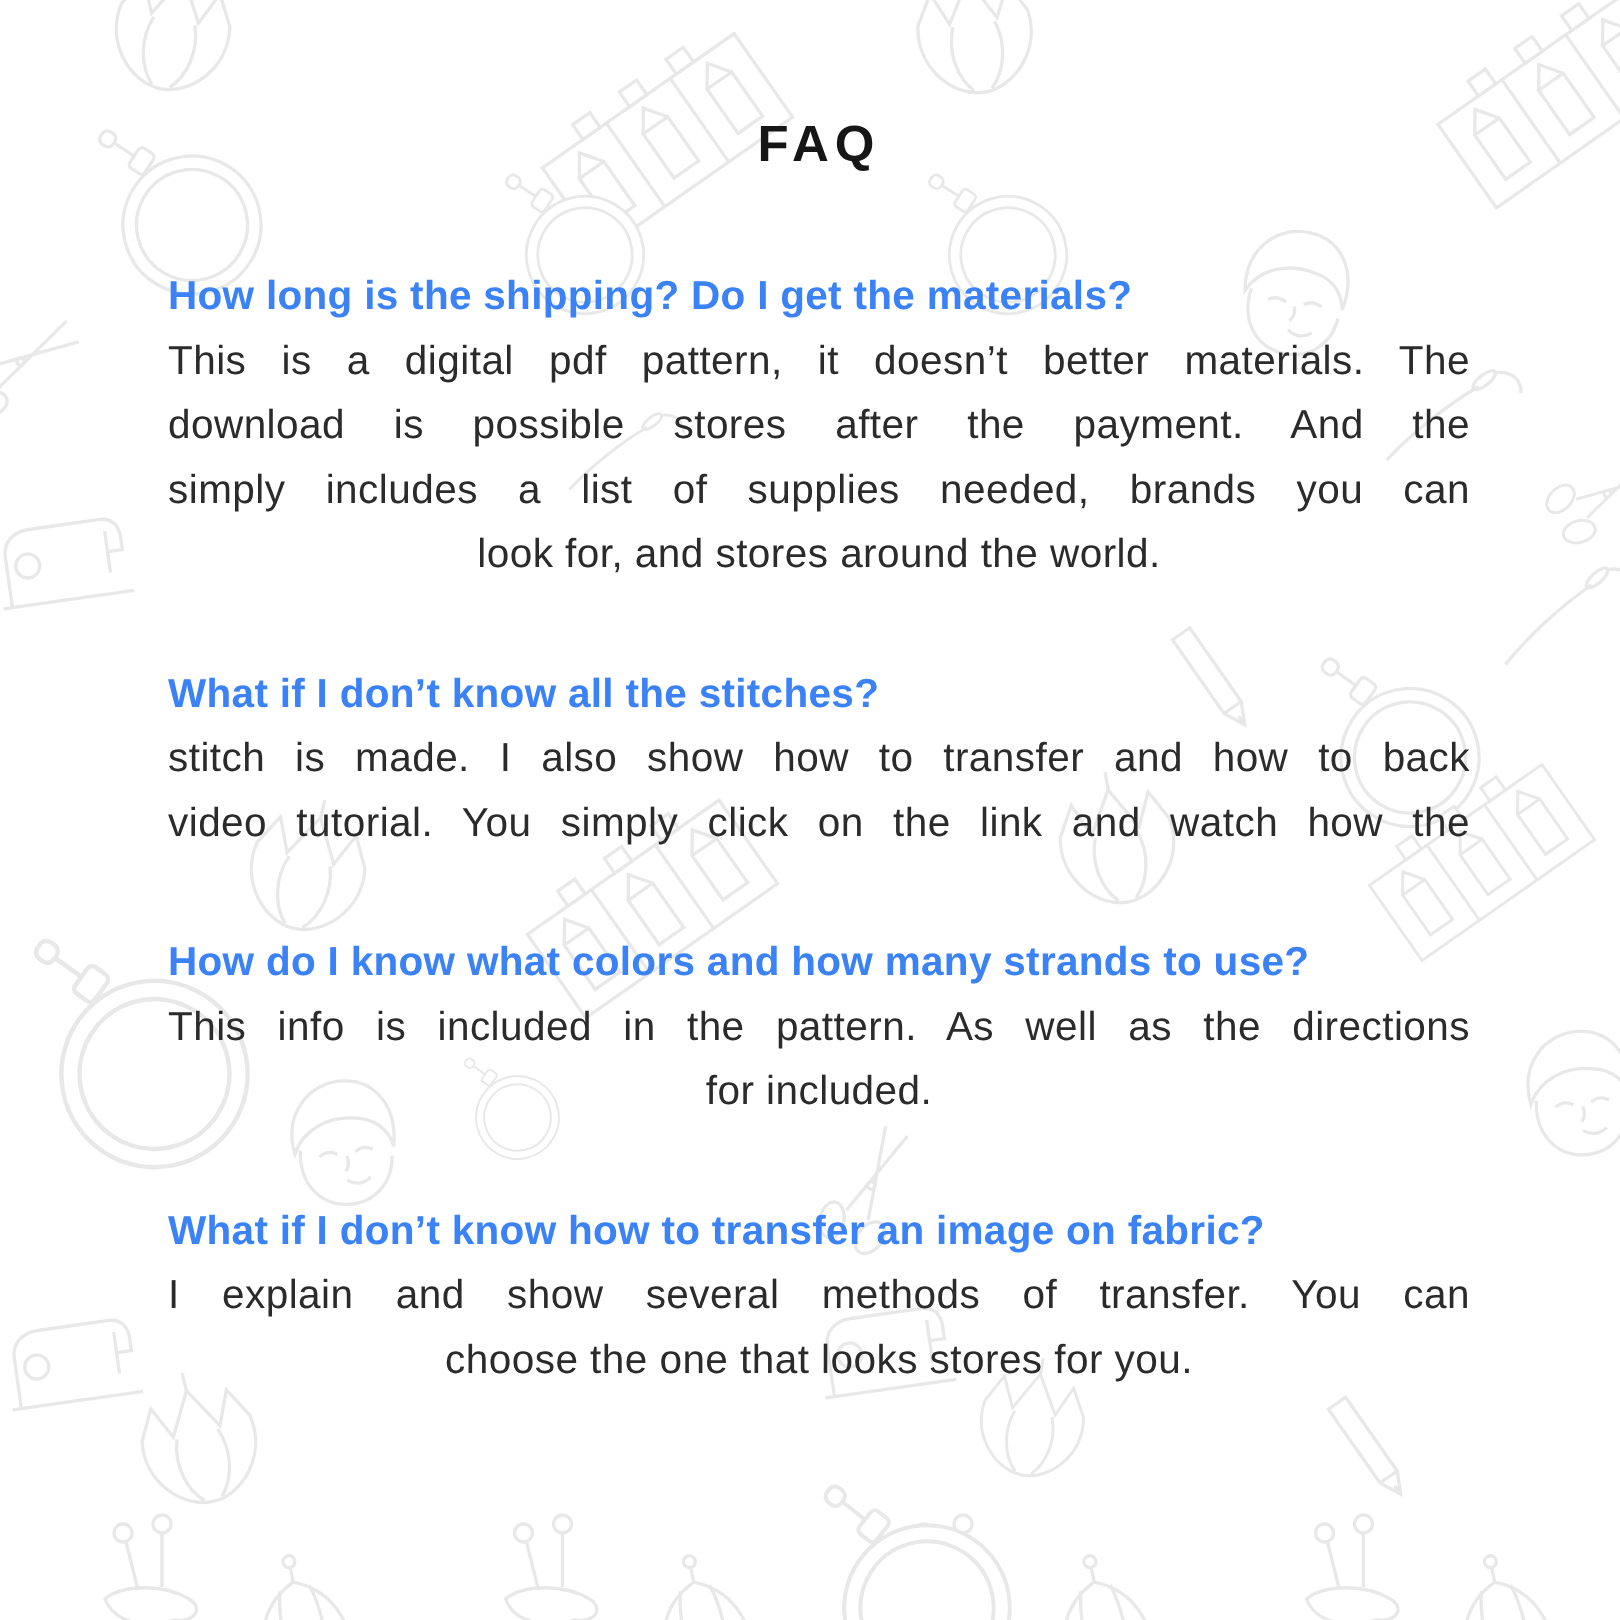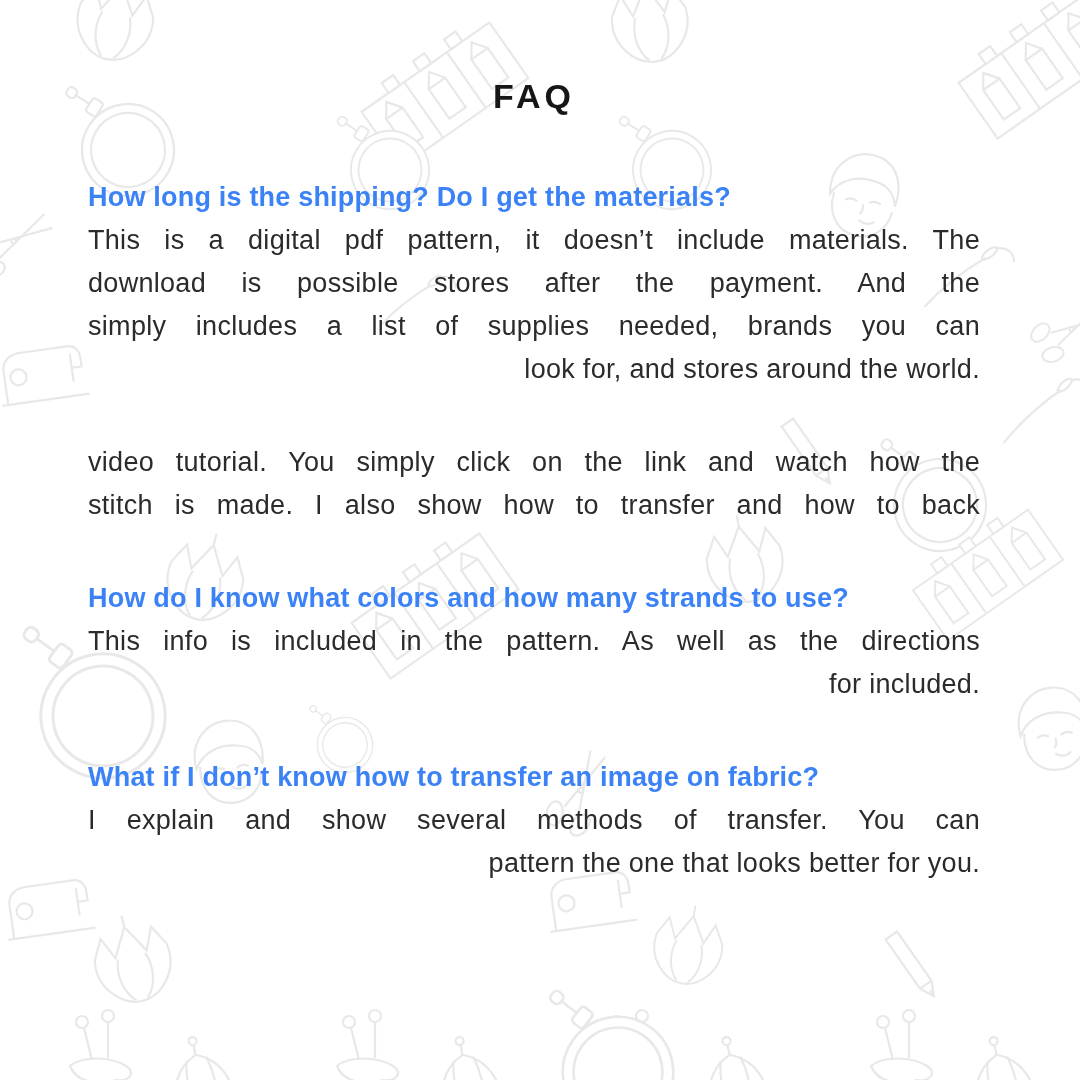--- a/index.html
+++ b/index.html
@@ -12,22 +12,21 @@
     font-family: "Liberation Sans", sans-serif;
     color: #1e1e1e;
   }
   .bg {
     position: absolute;
     left: 0; top: 0;
     width: 1080px; height: 1080px;
   }
   .content {
     position: relative;
-    padding: 0 100px 0 60px;
-    margin-left: 28px;
+    padding: 0 100px 0 112px;
   }
   .title {
     margin: 76px 0 0 0;
     text-align: center;
     font-size: 34px;
     line-height: 40px;
     font-weight: 600;
     letter-spacing: 4px;
     color: #161616;
   }
@@ -41,21 +40,21 @@
     letter-spacing: 0.2px;
     color: #3b82f6;
   }
   .answer {
     font-size: 27px;
     line-height: 43px;
     font-weight: 400;
     letter-spacing: 0.3px;
     color: #2b2b2b;
   }
-  .answer .line { text-align: right; }
+  .answer .line { text-align: center; }
   .answer .line.fill {
     text-align: justify;
     text-align-last: justify;
   }
 </style>
 </head>
 <body>
 
 <div class="page">
 
@@ -183,44 +182,45 @@
       <use href="#m-hoop" transform="translate(618,1072) rotate(-10) scale(1.2)"></use>
     </g>
   </svg>
 
   <main class="content">
     <h1 class="title">FAQ</h1>
     <div class="faq-list">
   <section class="faq-section">
     <h2 class="question">How long is the shipping? Do I get the materials?</h2>
     <div class="answer">
-            <div class="line fill">This is a digital pdf pattern, it doesn’t include materials. The</div>
+            <div class="line fill">This is a digital pdf pattern, it doesn’t better materials. The</div>
             <div class="line fill">download is possible stores after the payment. And the</div>
             <div class="line fill">simply includes a list of supplies needed, brands you can</div>
             <div class="line">look for, and stores around the world.</div>
           </div>
   </section>
 
   <section class="faq-section">
-    <div class="answer">
+    <h2 class="question">What if I don’t know all the stitches?</h2>
+    <div class="answer">
+            <div class="line fill">stitch is made. I also show how to transfer and how to back</div>
             <div class="line fill">video tutorial. You simply click on the link and watch how the</div>
-            <div class="line fill">stitch is made. I also show how to transfer and how to back</div>
           </div>
   </section>
 
   <section class="faq-section">
     <h2 class="question">How do I know what colors and how many strands to use?</h2>
     <div class="answer">
             <div class="line fill">This info is included in the pattern. As well as the directions</div>
             <div class="line">for included.</div>
           </div>
   </section>
 
   <section class="faq-section">
     <h2 class="question">What if I don’t know how to transfer an image on fabric?</h2>
     <div class="answer">
             <div class="line fill">I explain and show several methods of transfer. You can</div>
-            <div class="line">pattern the one that looks better for you.</div>
+            <div class="line">choose the one that looks stores for you.</div>
           </div>
   </section>
 </div>
   </main>
 </div>
 
 </body></html>

